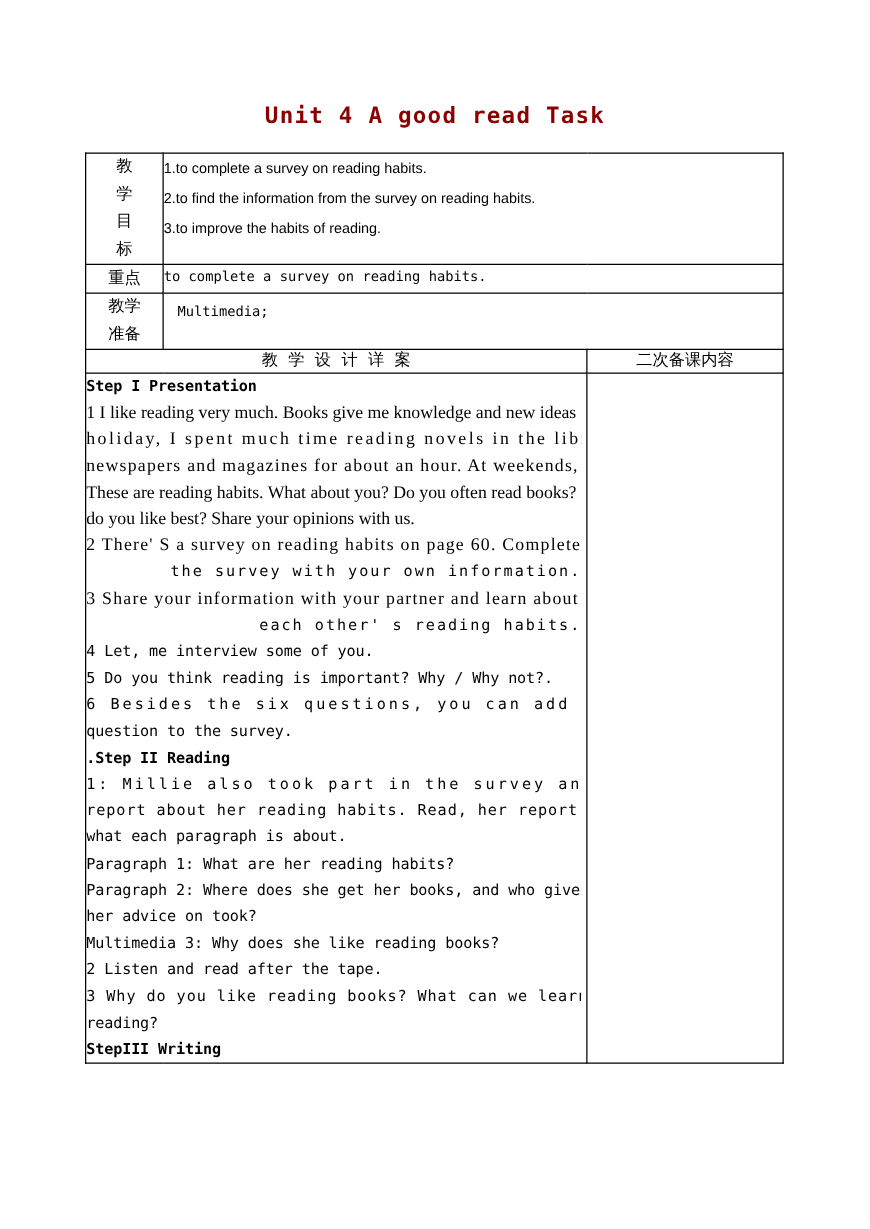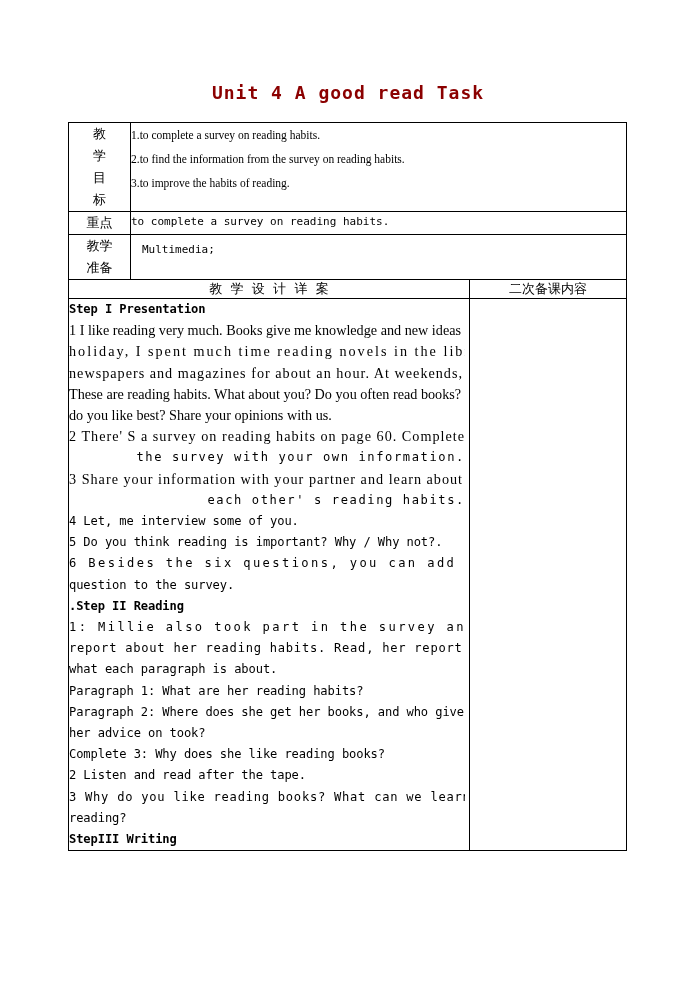--- a/index.html
+++ b/index.html
@@ -62,21 +62,21 @@
     font-family: "DejaVu Sans", sans-serif;
     font-size: 13px;
     line-height: 22px;
     padding: 5px 2px 4px 2px;
     color: #000;
   }
   .label-cell .ch-line { display: block; white-space: pre; }
 
   
   .obj-cell {
-    font-family: Liberation Serif, serif;
+    font-family: Liberation Sans, sans-serif;
     font-size: 11.5px;
     line-height: 24px;
     padding: 7px 0 7px 9px;
     white-space: nowrap;
     overflow: hidden;
     margin-left: 30px;
   }
   .obj-cell .obj-line { display: block; }
 
   .simple-cell {
@@ -215,21 +215,21 @@
               <span class="ln">5 Do you think reading is important? Why / Why not?.</span>
               <span class="ln mono-spread3">6 Besides the six questions, you can add one or more</span>
               <span class="ln">question to the survey.</span>
               <span class="ln bold">.Step II Reading</span>
               <span class="ln mono-spread3">1: Millie also took part in the survey and she wrote a</span>
               <span class="ln mono-spread2">report about her reading habits. Read, her report and tell</span>
               <span class="ln">what each paragraph is about.</span>
               <span class="ln">  Paragraph 1: What are her reading habits?</span>
               <span class="ln">  Paragraph 2: Where does she get her books, and who gives</span>
               <span class="ln">her advice on took?</span>
-              <span class="ln">  Complete 3: Why does she like reading books?</span>
+              <span class="ln">  Multimedia 3: Why does she like reading books?</span>
               <span class="ln">2 Listen and read after the tape.</span>
               <span class="ln mono-spread2">3 Why do you like reading books? What can we learn from</span>
               <span class="ln">reading?</span>
               <span class="ln bold">StepIII Writing</span>
             </div>
         </td>
         <td class="note-cell"></td>
       </tr>
 
     </tbody>

